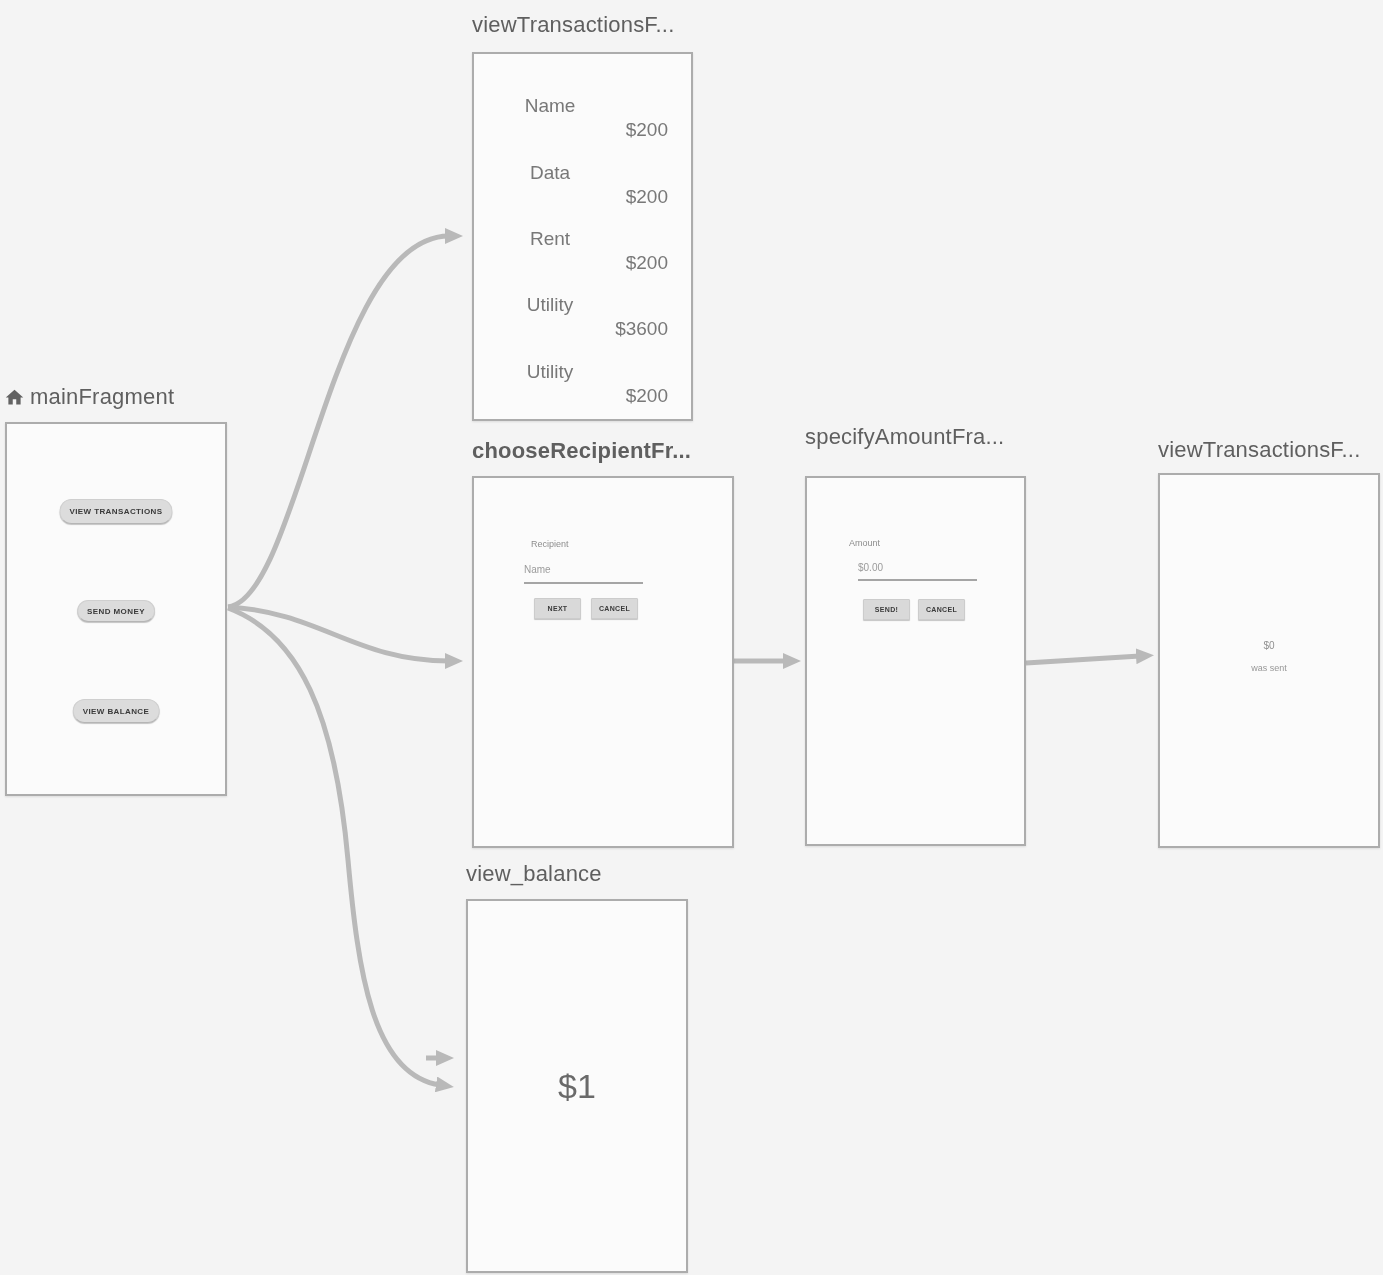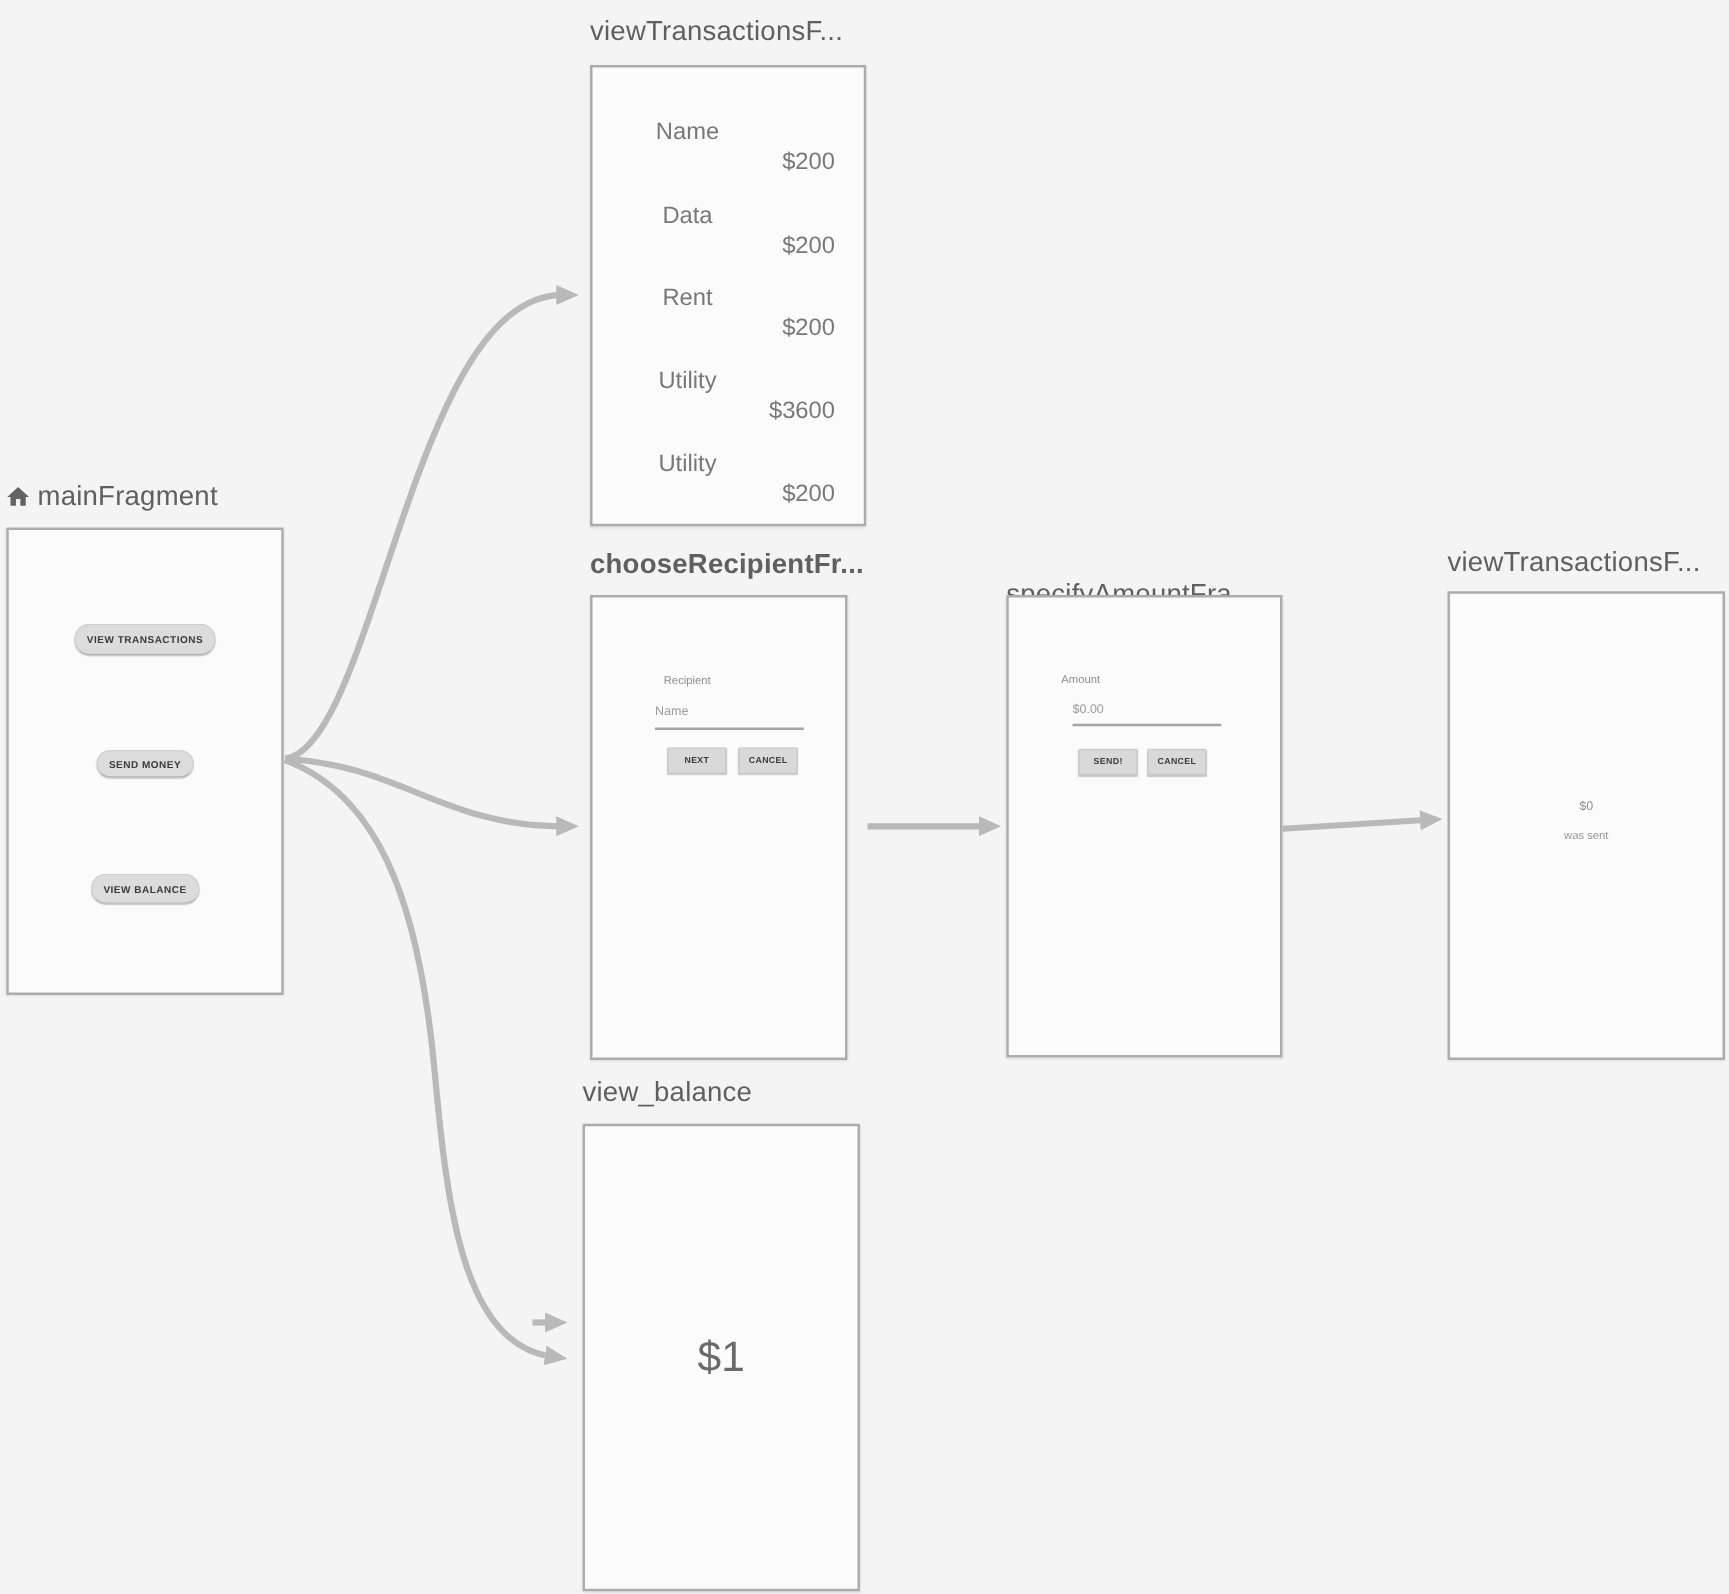--- a/index.html
+++ b/index.html
@@ -164,29 +164,29 @@
       <div class="tx-row">
         <span class="tx-label">Utility</span>
         <span class="tx-amount">$200</span>
       </div>
     </div>
   </div>
 
   <div class="frag-title" style="left:472px; top:438px;font-weight:bold;">
     <span>chooseRecipientFr...</span>
   </div>
-  <div class="card" style="left:472px; top:476px; width:206px; height:372px;">
+  <div class="card" style="left:472px; top:476px; width:262px; height:372px;">
     <div class="form-label" style="left:57px; top:61px;">Recipient</div>
     <div class="form-input" style="left:50px; top:86px;">Name</div>
     <div class="form-underline" style="left:50px; top:104px; width:119px;"></div>
     <div class="form-btn" style="left:60px; top:120px; width:47px; height:21px;">NEXT</div>
     <div class="form-btn" style="left:117px; top:120px; width:47px; height:21px;">CANCEL</div>
   </div>
 
-  <div class="frag-title" style="left:805px; top:462px;">
+  <div class="frag-title" style="left:805px; top:424px;">
     <span>specifyAmountFra...</span>
   </div>
   <div class="card" style="left:805px; top:476px; width:221px; height:370px;">
     <div class="form-label" style="left:42px; top:60px;">Amount</div>
     <div class="form-input" style="left:51px; top:84px;">$0.00</div>
     <div class="form-underline" style="left:51px; top:101px; width:119px;"></div>
     <div class="form-btn" style="left:56px; top:121px; width:47px; height:21px;">SEND!</div>
     <div class="form-btn" style="left:111px; top:121px; width:47px; height:21px;">CANCEL</div>
   </div>
 

